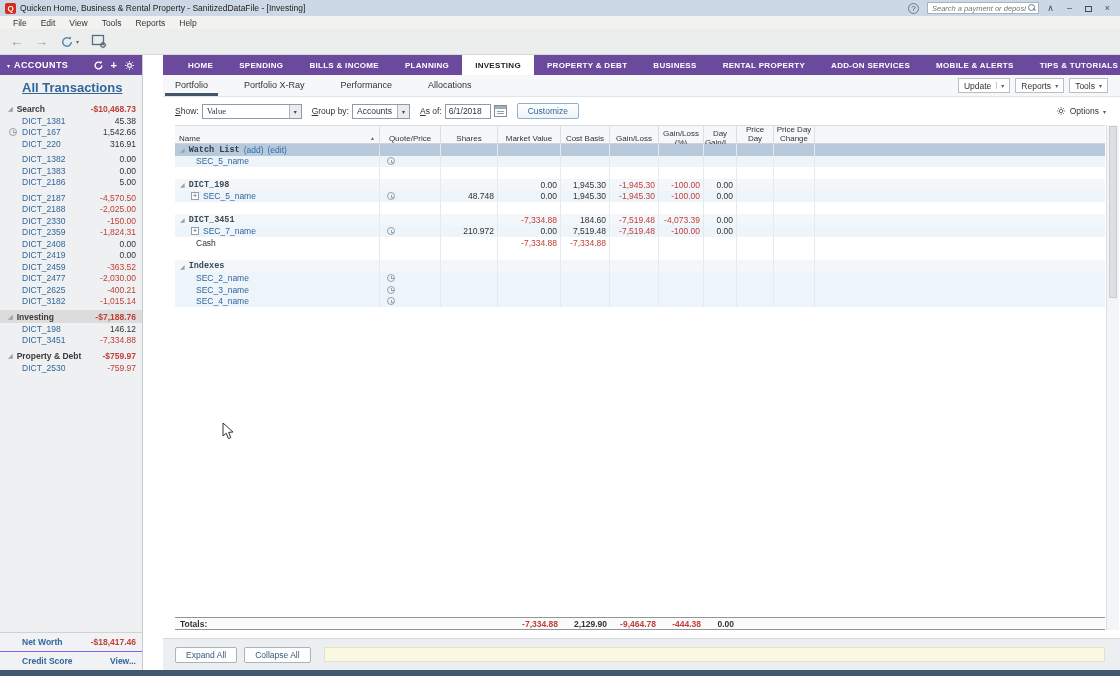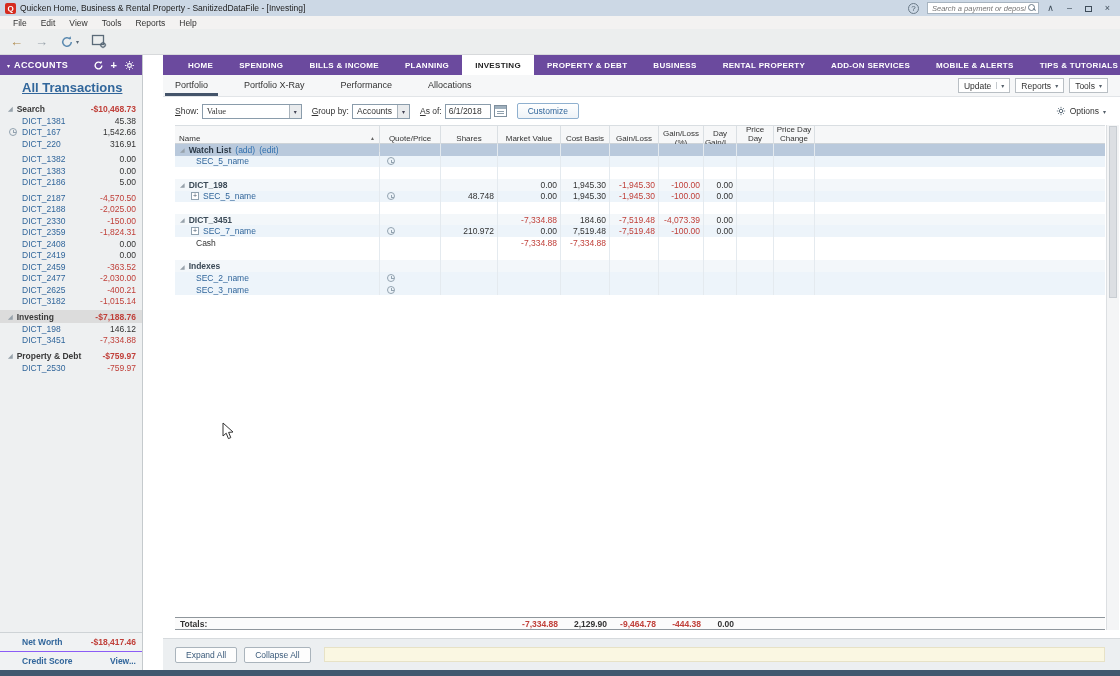--- a/index.html
+++ b/index.html
@@ -122,21 +122,21 @@
   .trow{display:grid;grid-template-columns:var(--cols);height:11.65px;align-items:stretch;font-size:8.5px;}
   .trow.sec{background:#edf4fa;}
   .trow.grp{background:#f3f7fa;}
   .trow.watch{background:#b9c9dc;}
   .td{display:flex;align-items:center;justify-content:flex-end;padding:0 3px;border-right:1px solid #e4eaef;color:#333;overflow:hidden;}
   .td.filler{border-right:none;}
   .td.name{justify-content:flex-start;padding-left:5px;}
   .td.name.ind1{padding-left:16px;}
   .td.name.ind2{padding-left:21px;}
   .td.quote{justify-content:flex-start;padding-left:7px;}
-  .td .gname{color:#3b4a57;font-weight:bold;}
+  .td .gname{color:#3b4a57;font-weight:bold;font-family:Liberation Mono, monospace;}
   .trow.watch .gname{color:#2c3a48;}
   .slink{color:var(--link);}
   .cashlbl{color:#333;}
   .rlink{color:#2f6fae;margin-left:4px;}
   .neg{color:var(--neg);}
   .expand-box{width:8px;height:8px;border:1px solid #8fa1af;background:#fff;font-size:7px;line-height:6px;
     text-align:center;color:#44586c;margin-right:4px;flex:0 0 auto;}
   .tspacer2{flex:1;background:#fff;}
   .totals{display:grid;grid-template-columns:var(--cols);height:13px;align-items:center;flex:0 0 auto;
     border-top:1px solid #8f969c;border-bottom:1px solid #8f969c;background:#fbfbfb;font-size:8.5px;font-weight:bold;}
@@ -624,20 +624,37 @@
               <div class="td shares"></div>
               <div class="td market_value"></div>
               <div class="td cost_basis"></div>
               <div class="td gain_loss"></div>
               <div class="td gain_loss_pct"></div>
               <div class="td day_gain"></div>
               <div class="td pdc"></div>
               <div class="td pdcp"></div>
               <div class="td filler"></div>
             </div>
+            <div class="trow sec">
+              <div class="td name ind2">
+                <span class="slink">SEC_4_name</span>
+              </div>
+              <div class="td quote">
+                <span class="clock"></span>
+              </div>
+              <div class="td shares"></div>
+              <div class="td market_value"></div>
+              <div class="td cost_basis"></div>
+              <div class="td gain_loss"></div>
+              <div class="td gain_loss_pct"></div>
+              <div class="td day_gain"></div>
+              <div class="td pdc"></div>
+              <div class="td pdcp"></div>
+              <div class="td filler"></div>
+            </div>
           </div>
         <div class="tspacer2"></div>
         <div class="totals" id="totals-row">
             <div class="td name">Totals:</div>
             <div class="td quote"></div>
             <div class="td shares"></div>
             <div class="td market_value neg">-7,334.88</div>
             <div class="td cost_basis">2,129.90</div>
             <div class="td gain_loss neg">-9,464.78</div>
             <div class="td gain_loss_pct neg">-444.38</div>

